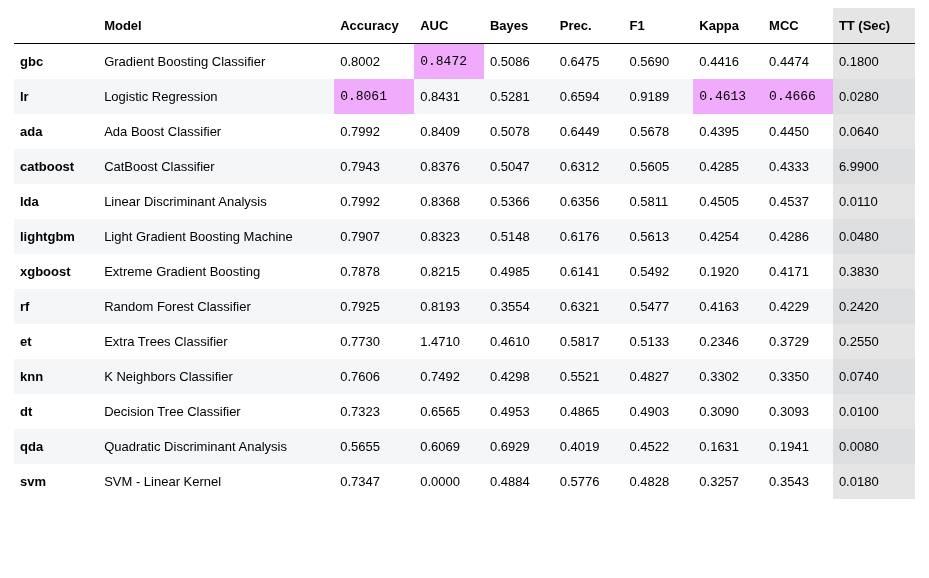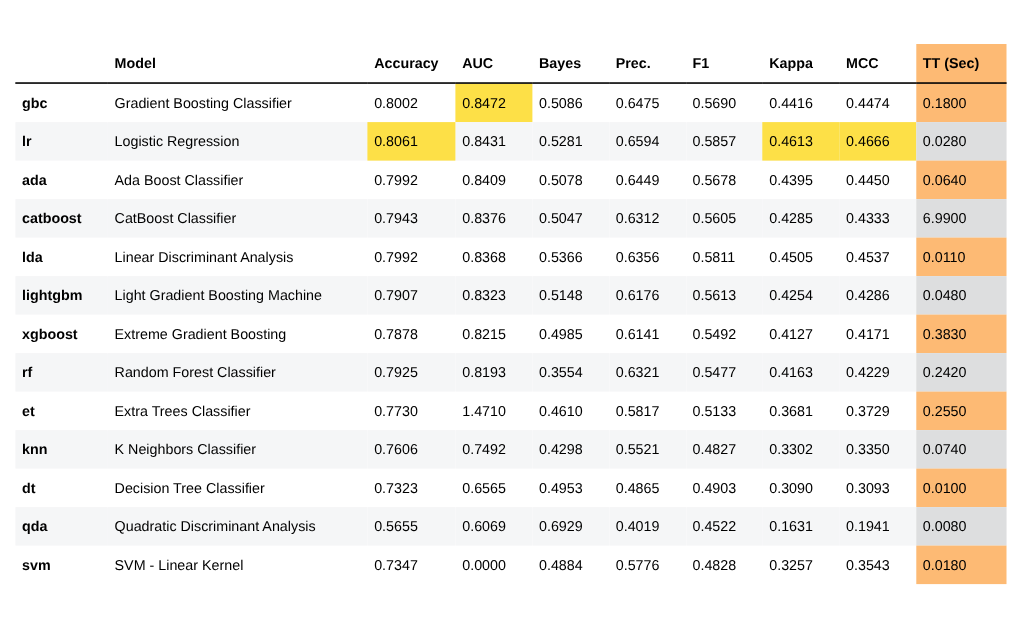--- a/index.html
+++ b/index.html
@@ -1,25 +1,25 @@
 <!DOCTYPE html>
 <html><head>
   <meta charset="utf-8">
   <style>
     * { box-sizing: border-box; margin: 0; padding: 0; }
     html, body { width: 929px; height: 578px; font-family: Arial, Helvetica, sans-serif; font-size: 13px; color: #000; background: #fff; }
-    .wrap { padding: 20px 14px 8px 14px; margin-top: 20px; }
+    .wrap { padding: 8px 14px 8px 14px; }
     table { width: 100%; border-collapse: collapse; table-layout: fixed; }
     th, td { text-align: left; padding: 10px 6px; font-weight: 400; white-space: nowrap; }
     thead th { font-weight: 700; border-bottom: 1.5px solid #000; }
     tbody td.code { font-weight: 700; }
     tbody tr:nth-child(even) { background: #f5f6f7; }
-    td.tt, th.tt { background: #fdba74; }
+    td.tt, th.tt { background: #e5e5e5; }
     tbody tr:nth-child(even) td.tt { background: #dddedf; }
-    .hl { background: #fde047; }
+    .hl { background: #f0abfc; font-family: Liberation Mono, monospace; }
     
     col.c-code   { width: 82px; }
     col.c-model  { width: 230px; }
     col.c-acc    { width: 78px; }
     col.c-auc    { width: 68px; }
     col.c-rec    { width: 68px; }
     col.c-prec   { width: 68px; }
     col.c-f1     { width: 68px; }
     col.c-kappa  { width: 68px; }
     col.c-mcc    { width: 68px; }
@@ -69,21 +69,21 @@
           <td>0.4474</td>
           <td class="tt">0.1800</td>
         </tr>
         <tr>
           <td class="code">lr</td>
           <td>Logistic Regression</td>
           <td class="hl">0.8061</td>
           <td>0.8431</td>
           <td>0.5281</td>
           <td>0.6594</td>
-          <td>0.5857</td>
+          <td>0.9189</td>
           <td class="hl">0.4613</td>
           <td class="hl">0.4666</td>
           <td class="tt">0.0280</td>
         </tr>
         <tr>
           <td class="code">ada</td>
           <td>Ada Boost Classifier</td>
           <td>0.7992</td>
           <td>0.8409</td>
           <td>0.5078</td>
@@ -130,21 +130,21 @@
           <td class="tt">0.0480</td>
         </tr>
         <tr>
           <td class="code">xgboost</td>
           <td>Extreme Gradient Boosting</td>
           <td>0.7878</td>
           <td>0.8215</td>
           <td>0.4985</td>
           <td>0.6141</td>
           <td>0.5492</td>
-          <td>0.4127</td>
+          <td>0.1920</td>
           <td>0.4171</td>
           <td class="tt">0.3830</td>
         </tr>
         <tr>
           <td class="code">rf</td>
           <td>Random Forest Classifier</td>
           <td>0.7925</td>
           <td>0.8193</td>
           <td>0.3554</td>
           <td>0.6321</td>
@@ -154,21 +154,21 @@
           <td class="tt">0.2420</td>
         </tr>
         <tr>
           <td class="code">et</td>
           <td>Extra Trees Classifier</td>
           <td>0.7730</td>
           <td>1.4710</td>
           <td>0.4610</td>
           <td>0.5817</td>
           <td>0.5133</td>
-          <td>0.3681</td>
+          <td>0.2346</td>
           <td>0.3729</td>
           <td class="tt">0.2550</td>
         </tr>
         <tr>
           <td class="code">knn</td>
           <td>K Neighbors Classifier</td>
           <td>0.7606</td>
           <td>0.7492</td>
           <td>0.4298</td>
           <td>0.5521</td>

